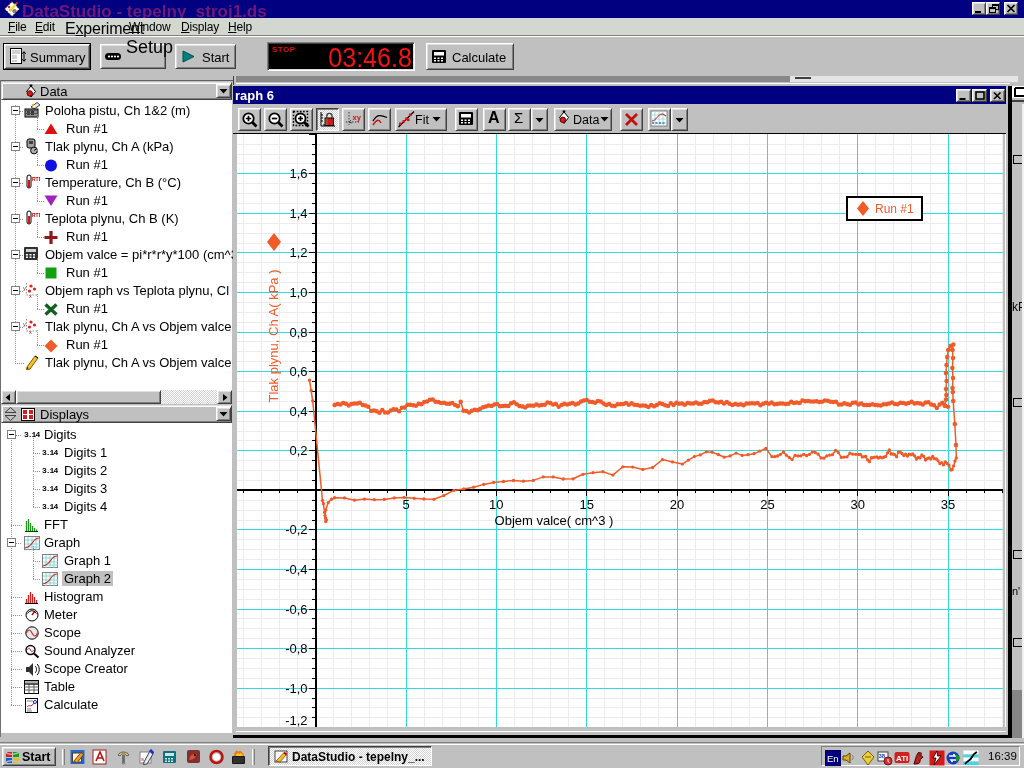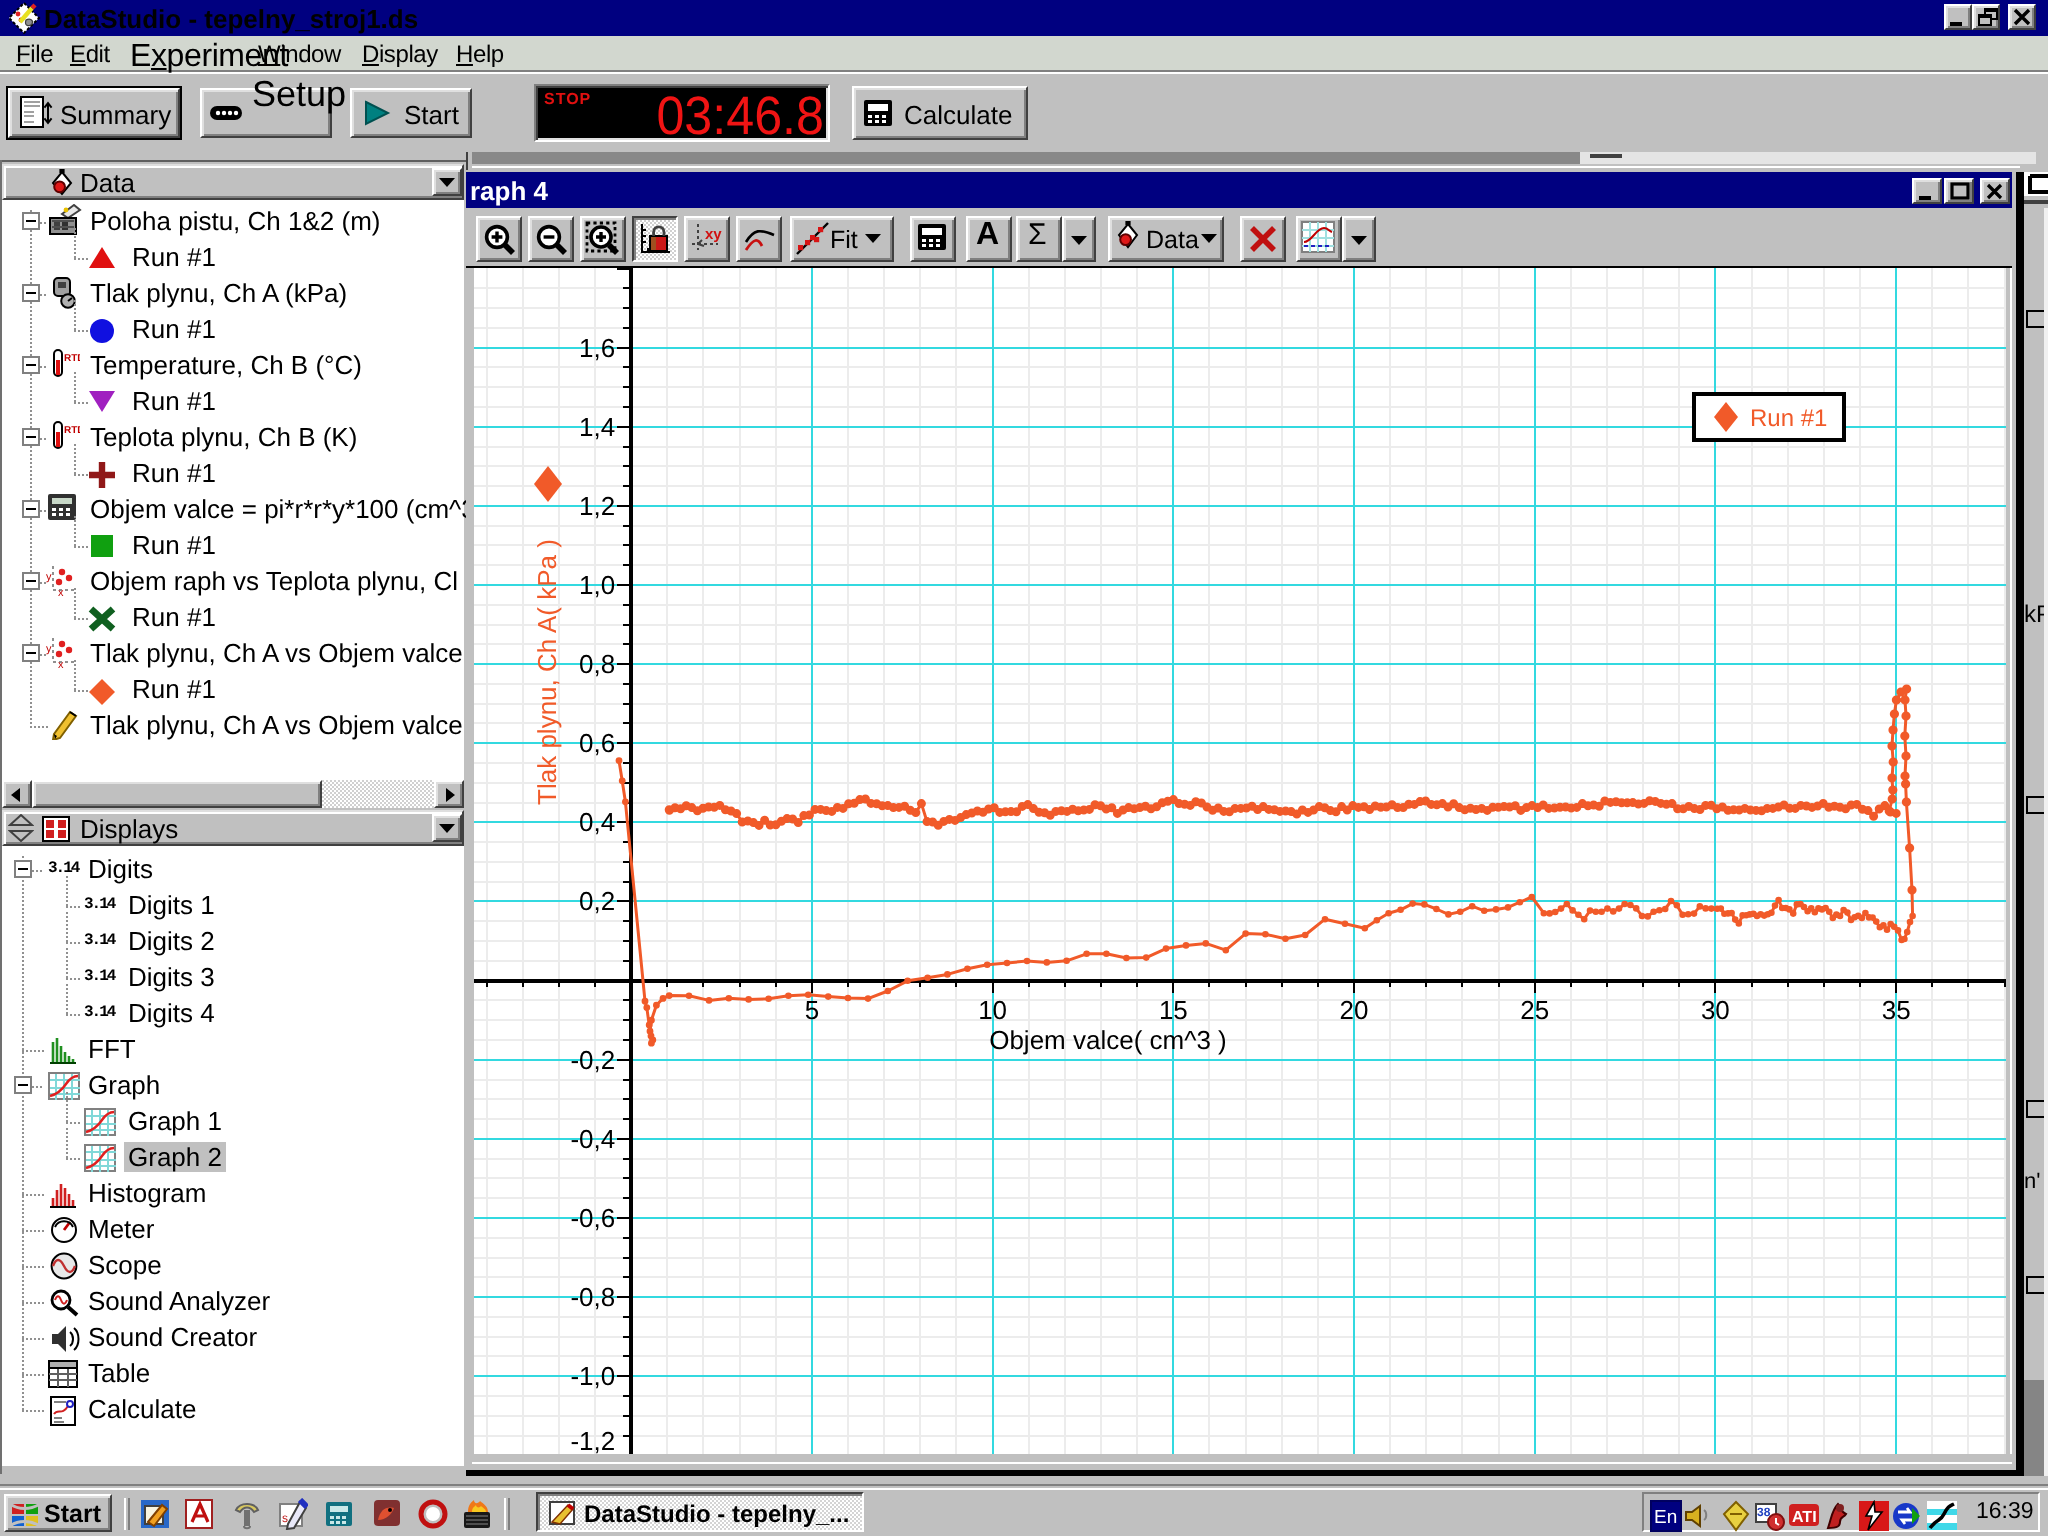--- a/index.html
+++ b/index.html
@@ -18,21 +18,21 @@
 </style></head><body>
 <div class="abs titlebar" style="left:0;top:0;width:1024px;height:18px"></div>
 <svg class="abs" style="left:4px;top:1px" width="17" height="16">
     <path d="M8 0.5L15.5 8L8 15.5L0.5 8z" fill="#fff" stroke="#000" stroke-dasharray="1.5 1"></path>
     <circle cx="5" cy="6" r="1.2" fill="#e02020"></circle>
     <circle cx="6.5" cy="9" r="1.2" fill="#e02020"></circle>
     <path d="M6 10L12 3" stroke="#e8e020" stroke-width="2.2"></path>
     <path d="M12 3l1.5-1.5" stroke="#e02020" stroke-width="2.2"></path>
     <path d="M9 9c2-1 4 0 3 2c-1.5 1.5-4 1-3-2z" fill="#909090" stroke="#404040" stroke-width="0.6"></path>
   </svg>
-<div class="abs" style="left:22px;top:2px;color:#000000;font-weight:bold;font-size:13px">DataStudio - tepelny_stroj1.ds</div>
+<div class="abs" style="left:22px;top:2px;color:#701a75;font-weight:bold;font-size:17px">DataStudio - tepelny_stroj1.ds</div>
 <div class="abs raised" style="left:972px;top:2px;width:14px;height:13px"></div>
 <div class="abs raised" style="left:986px;top:2px;width:14px;height:13px"></div>
 <div class="abs raised" style="left:1004px;top:2px;width:14px;height:13px"></div>
 <svg class="abs" style="left:972px;top:2px;pointer-events:none" width="48" height="13">
     <rect x="3" y="9" width="6" height="2" fill="#000"></rect>
     <g>
       <rect x="20.5" y="2.5" width="6" height="5" fill="#c0c0c0" stroke="#000"></rect>
       <rect x="20" y="2" width="7" height="2" fill="#000"></rect>
       <rect x="17.5" y="5.5" width="6" height="5" fill="#c0c0c0" stroke="#000"></rect>
       <rect x="17" y="5" width="7" height="2" fill="#000"></rect>
@@ -334,21 +334,21 @@
     <circle cx="6.5" cy="6" r="4.5" fill="#fff" stroke="#000" stroke-width="1.4"></circle>
     <path d="M10 9.5l4.5 4" stroke="#000" stroke-width="2"></path>
     <path d="M3.5 6c1-2.5 2-2.5 3 0s2 2.5 3 0" stroke="#d02020" fill="none"></path>
   </svg>
 <div class="t" style="left:42px;top:643px;padding:0 2px">Sound Analyzer</div>
 <div class="dh" style="left:11px;top:669px;width:11px"></div>
 <svg class="abs" style="left:24px;top:662px" width="17" height="15">
     <path d="M2 5v5h3l4 4V1L5 5z" fill="#303030"></path>
     <path d="M11 4c2 1.5 2 5.5 0 7M13 2c3 2.5 3 8.5 0 11" stroke="#000" fill="none"></path>
   </svg>
-<div class="t" style="left:42px;top:661px;padding:0 2px">Sound Creator</div>
+<div class="t" style="left:42px;top:661px;padding:0 2px">Scope Creator</div>
 <div class="dh" style="left:11px;top:687px;width:11px"></div>
 <svg class="abs" style="left:24px;top:680px" width="15" height="14">
     <rect x="0.5" y="0.5" width="14" height="13" fill="#fff" stroke="#000"></rect>
     <path d="M0.5 4h14M0.5 7h14M0.5 10h14M5 0.5v13M10 0.5v13" stroke="#606060"></path>
     <rect x="0.5" y="0.5" width="14" height="3.5" fill="#b0b0b0" stroke="#000"></rect>
   </svg>
 <div class="t" style="left:42px;top:679px;padding:0 2px">Table</div>
 <div class="dh" style="left:11px;top:705px;width:11px"></div>
 <svg class="abs" style="left:24px;top:698px" width="15" height="15">
     <rect x="1.5" y="0.5" width="12" height="14" fill="#fff" stroke="#000"></rect>
@@ -376,21 +376,21 @@
 <div class="abs" style="left:1013px;top:638px;width:10px;height:9px;background:#c0c0c0;border:1px solid #000"></div>
 <div class="abs" style="left:1011.5px;top:690px;width:12.5px;height:48px;background:#858585"></div>
 <div class="abs" style="left:1022px;top:104px;width:1.5px;height:634px;background:#f0f0f0"></div>
 <div class="abs" style="left:233px;top:85px;width:778px;height:653px;background:#c0c0c0"></div>
 <div class="abs" style="left:1008px;top:86px;width:3.5px;height:652px;background:#000"></div>
 <div class="abs" style="left:233px;top:735px;width:778px;height:3.5px;background:#000"></div>
 <div class="abs" style="left:1005px;top:104px;width:1px;height:628px;background:#ffffff"></div>
 <div class="abs" style="left:236px;top:731px;width:770px;height:1px;background:#ffffff"></div>
 <div class="abs" style="left:233px;top:738.5px;width:791px;height:1.5px;background:#ffffff"></div>
 <div class="abs titlebar" style="left:233px;top:86px;width:773px;height:18px"></div>
-<div class="abs" style="left:235px;top:88px;color:#fff;font-weight:bold;font-size:13px">raph 4</div>
+<div class="abs" style="left:235px;top:88px;color:#fff;font-weight:bold;font-size:13px">raph 6</div>
 <div class="abs raised" style="left:956px;top:89px;width:15px;height:13px"></div>
 <div class="abs raised" style="left:972px;top:89px;width:15px;height:13px"></div>
 <div class="abs raised" style="left:990px;top:89px;width:15px;height:13px"></div>
 <svg class="abs" style="left:956px;top:89px;pointer-events:none" width="50" height="13">
     <rect x="3.5" y="9" width="6" height="2" fill="#000"></rect>
     <rect x="20" y="3" width="8" height="7" fill="none" stroke="#000" stroke-width="1.6"></rect>
     <path d="M38 3.5l6.5 6.5M44.5 3.5L38 10" stroke="#000" stroke-width="1.6"></path>
   </svg>
 <div class="abs" style="left:233px;top:104px;width:773px;height:29px;background:#c0c0c0"></div>
 <div class="abs" style="left:233px;top:133px;width:773px;height:1px;background:#000"></div>

